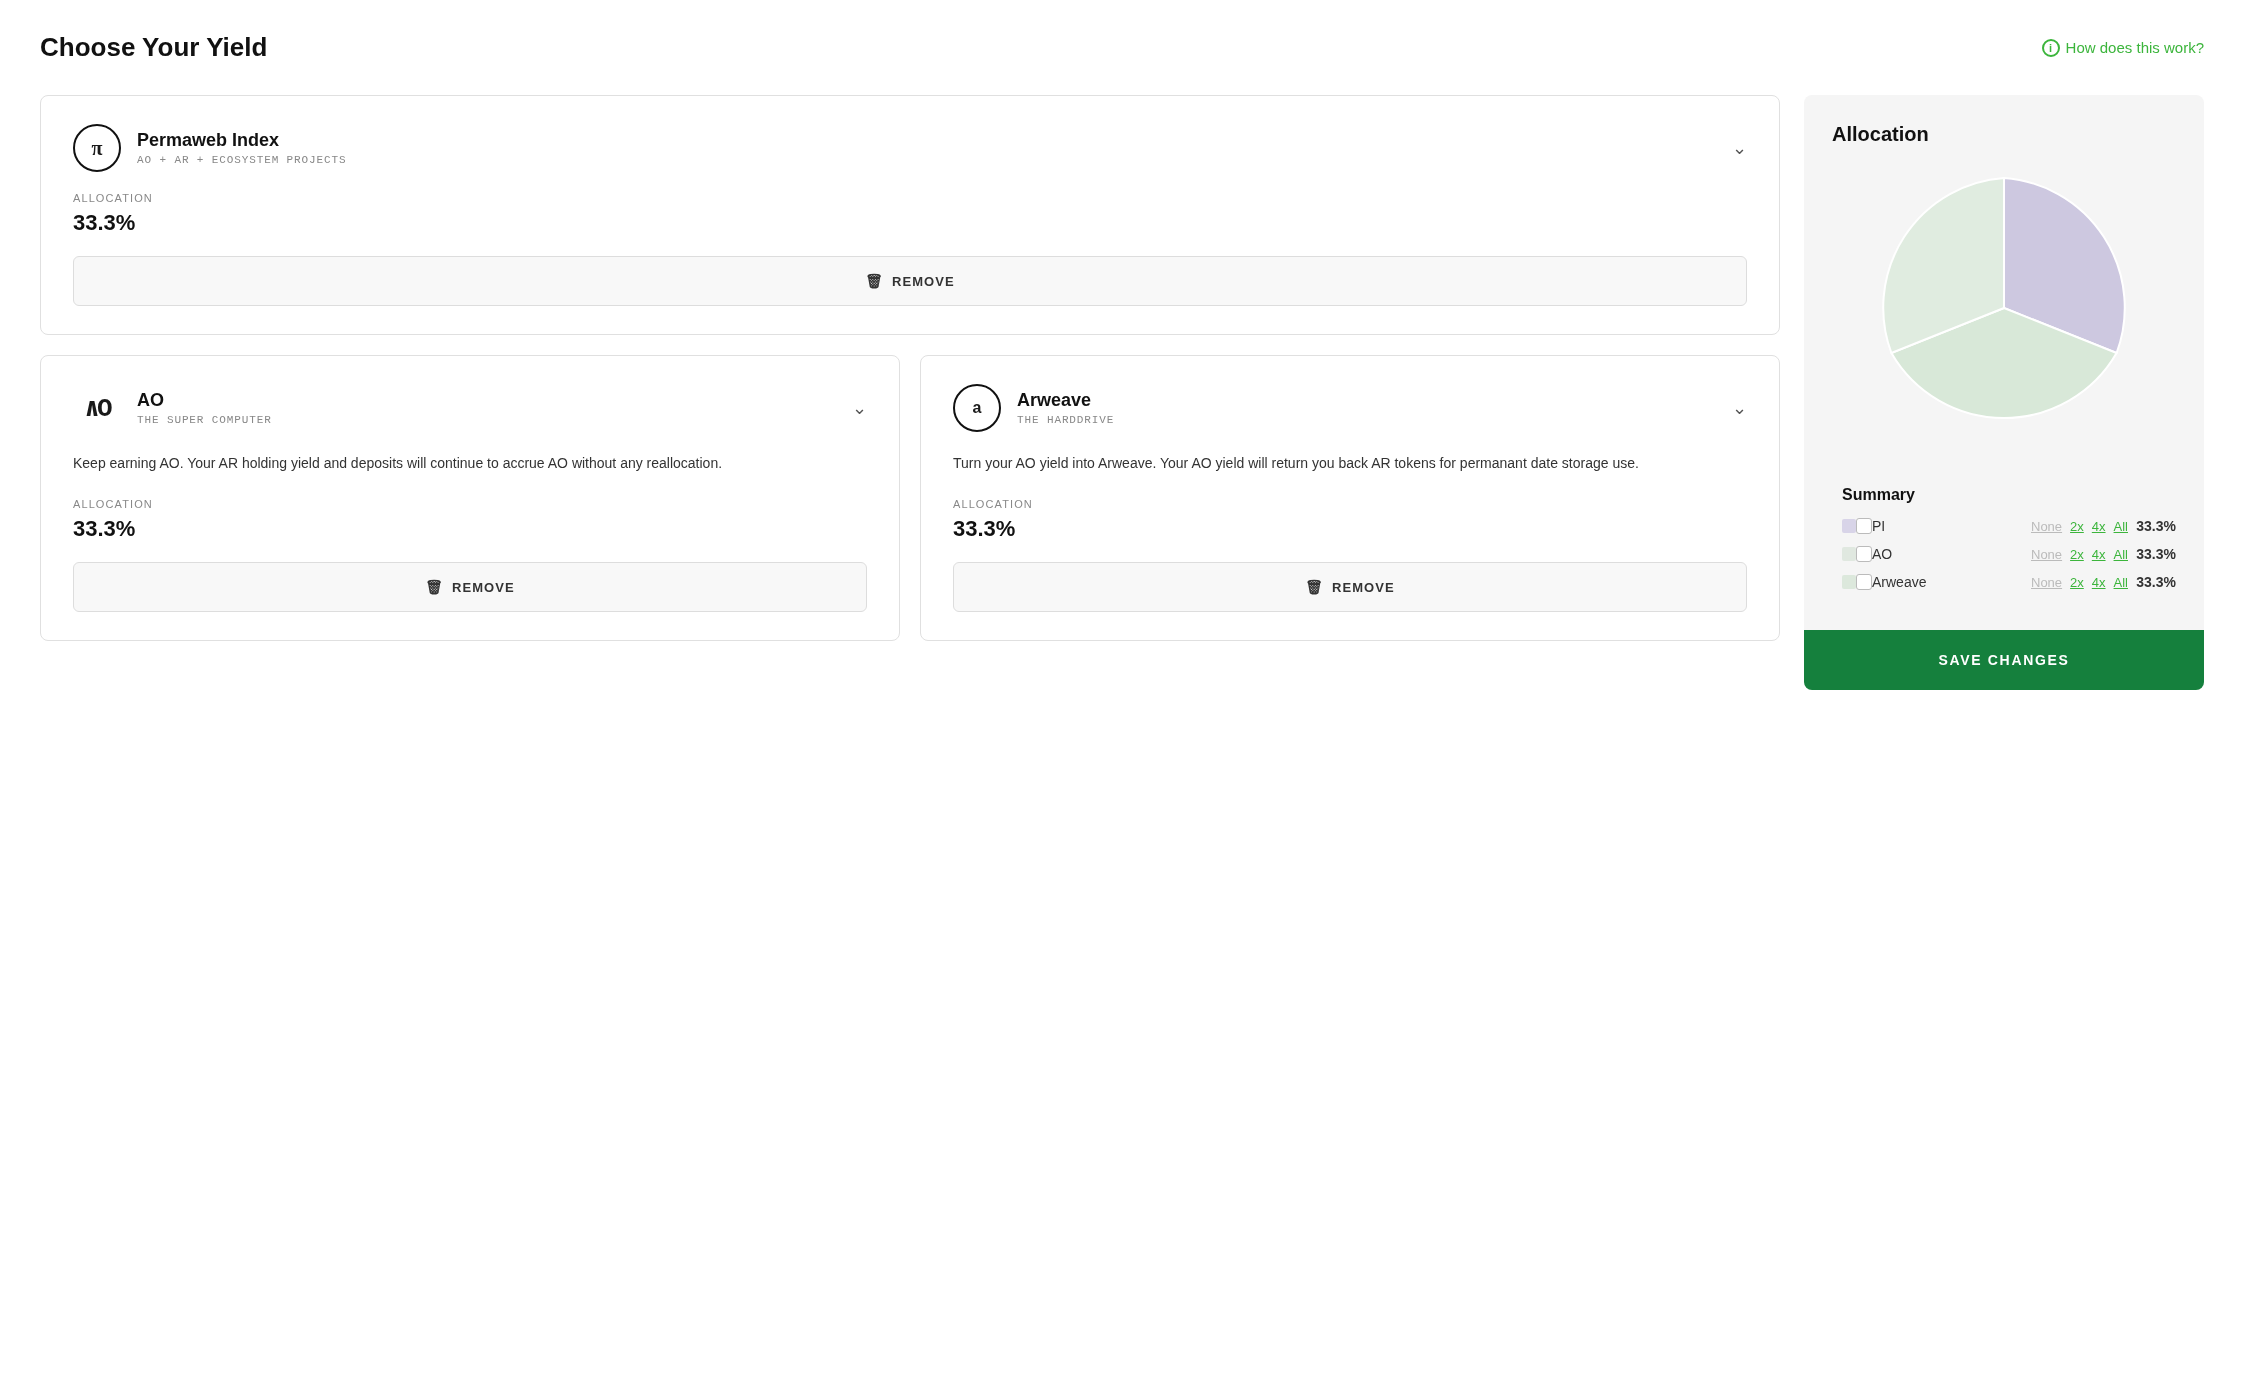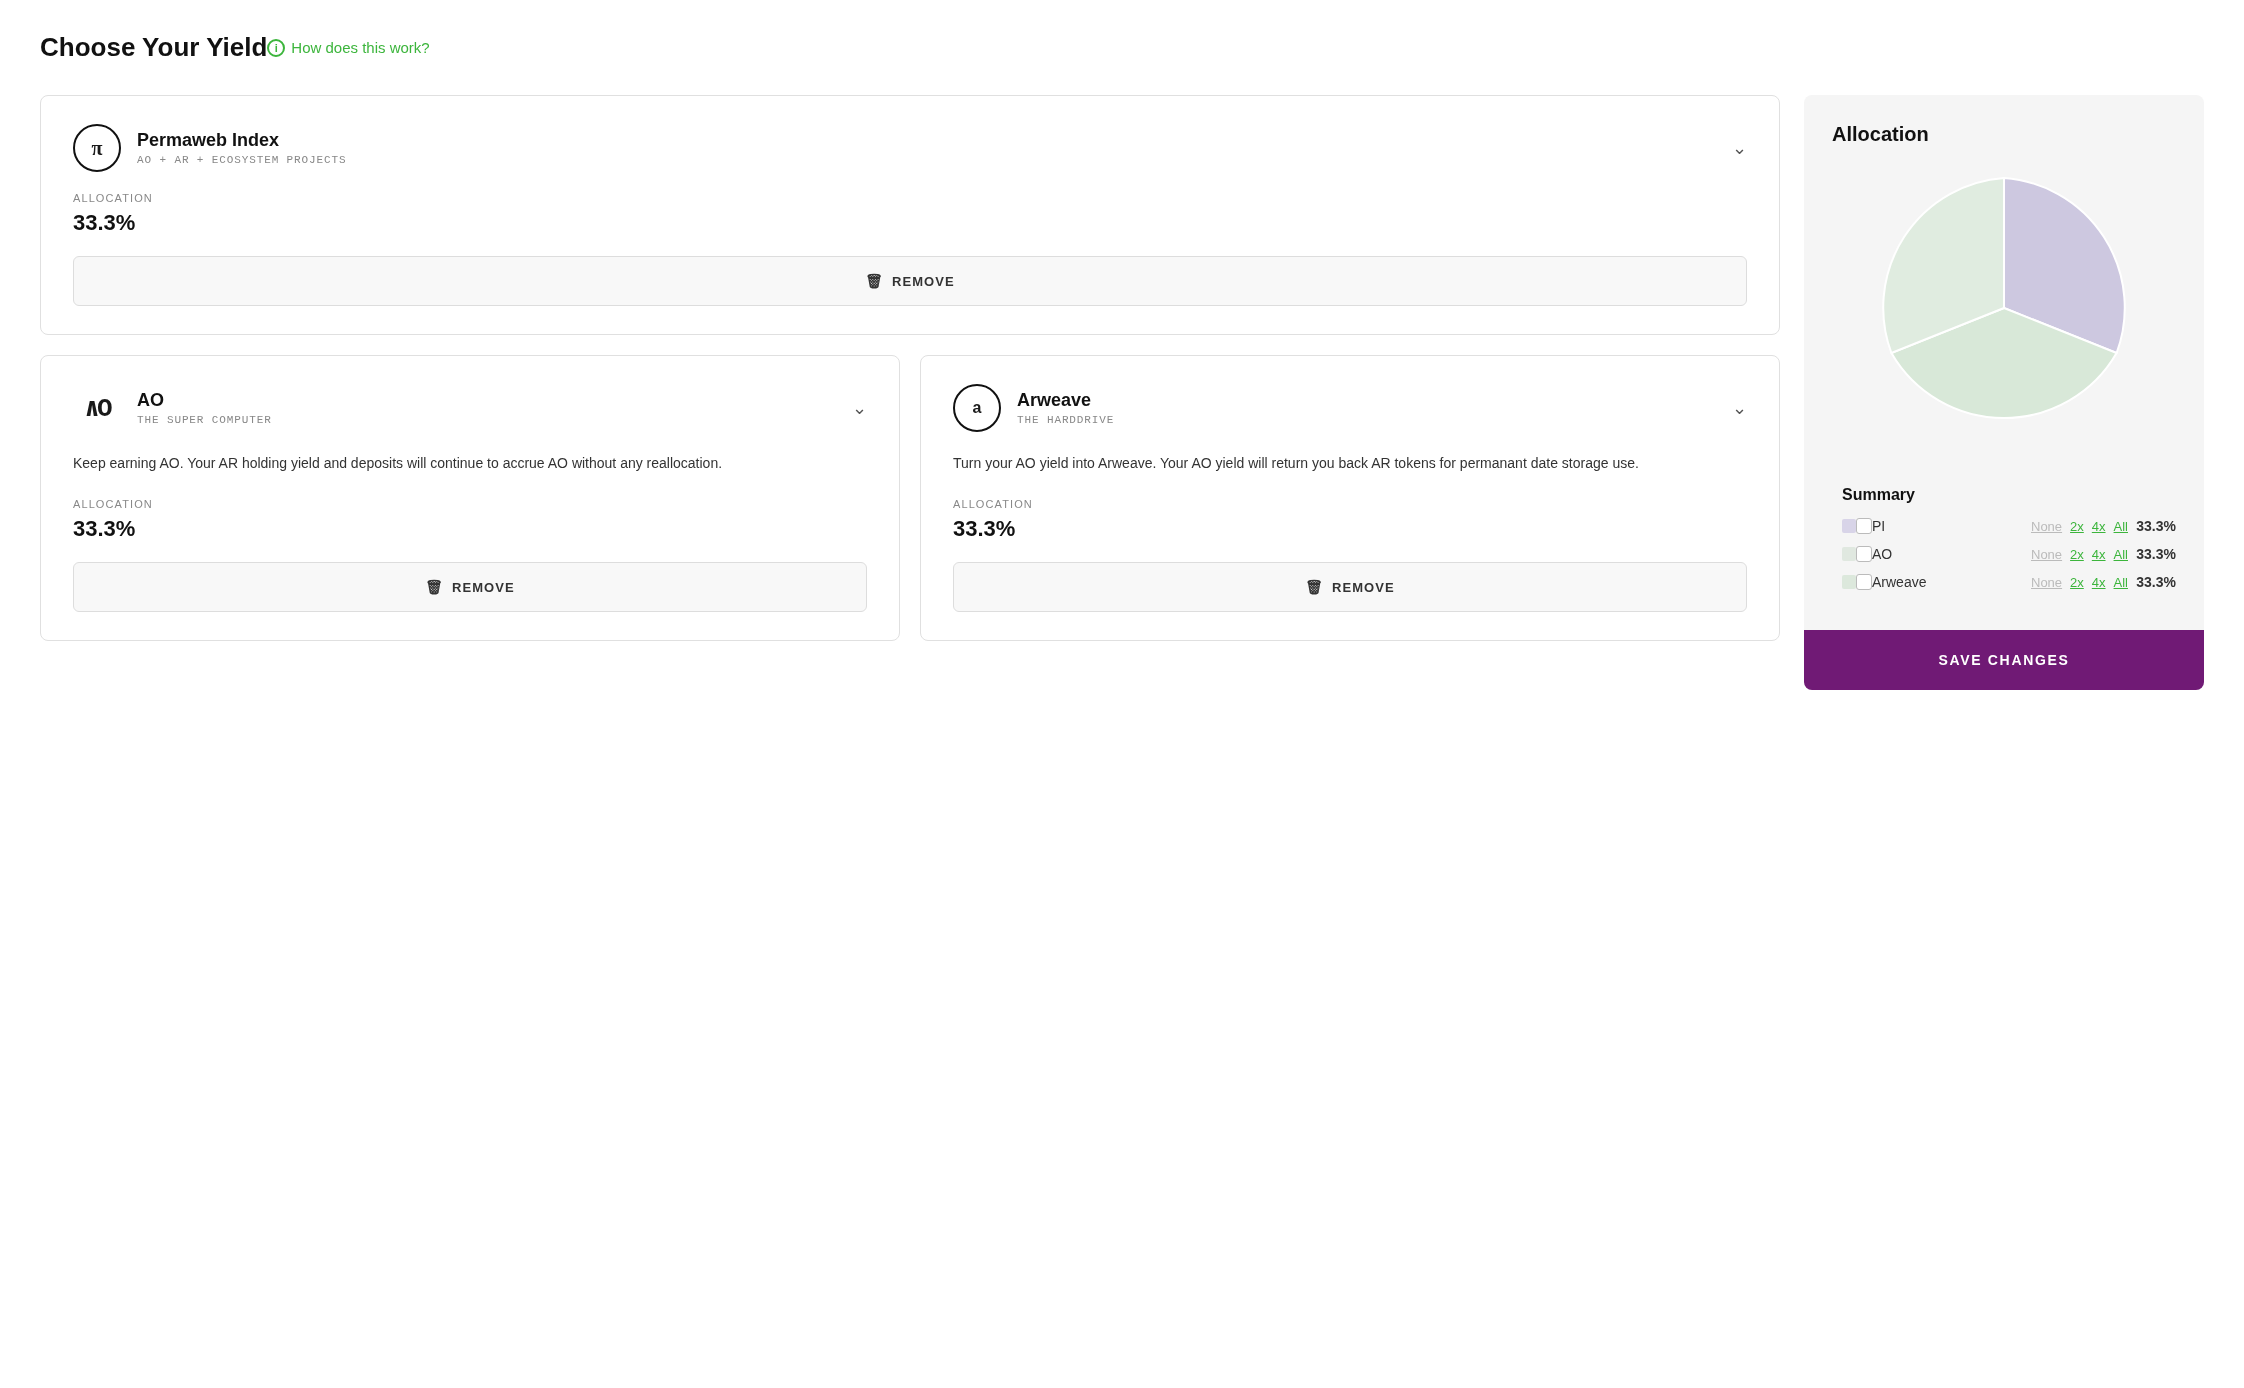--- a/index.html
+++ b/index.html
@@ -5,21 +5,21 @@
     * { box-sizing: border-box; margin: 0; padding: 0; }
     body {
       font-family: -apple-system, BlinkMacSystemFont, 'Segoe UI', sans-serif;
       background: #fff;
       color: #1a1a1a;
       min-height: 100vh;
       padding: 32px 40px;
     }
     .page-header {
       display: flex;
-      justify-content: flex-start;
+      justify-content: space-between;
       align-items: center;
       margin-bottom: 32px;
     }
     .page-title {
       font-size: 26px;
       font-weight: 600;
       color: #111;
     }
     .help-link {
       display: flex;
@@ -245,21 +245,21 @@
       font-weight: 600;
       color: #333;
       min-width: 48px;
       text-align: right;
     }
     .save-button {
       display: block;
       width: calc(100% + 56px);
       margin-left: -28px;
       padding: 22px;
-      background: #701a75;
+      background: #15803d;
       color: #fff;
       border: none;
       font-size: 14px;
       font-weight: 700;
       letter-spacing: 0.12em;
       text-transform: uppercase;
       cursor: pointer;
       border-radius: 0 0 8px 8px;
       margin-top: 8px;
     }

